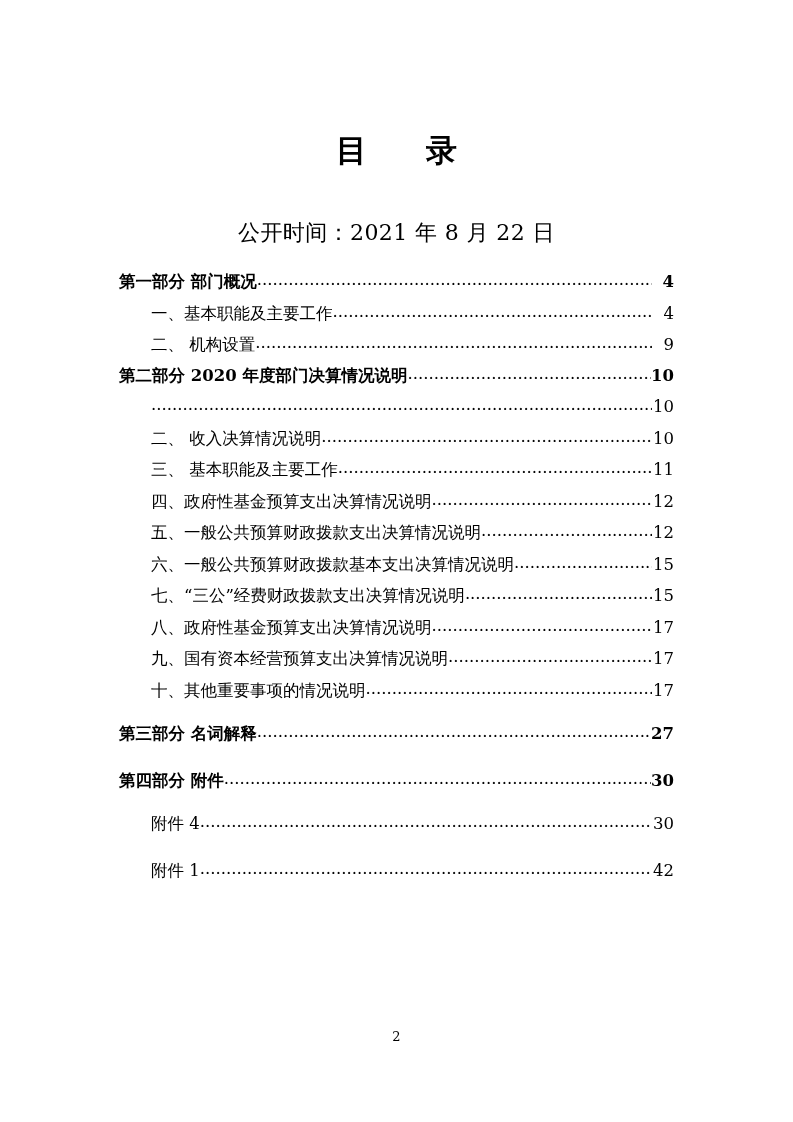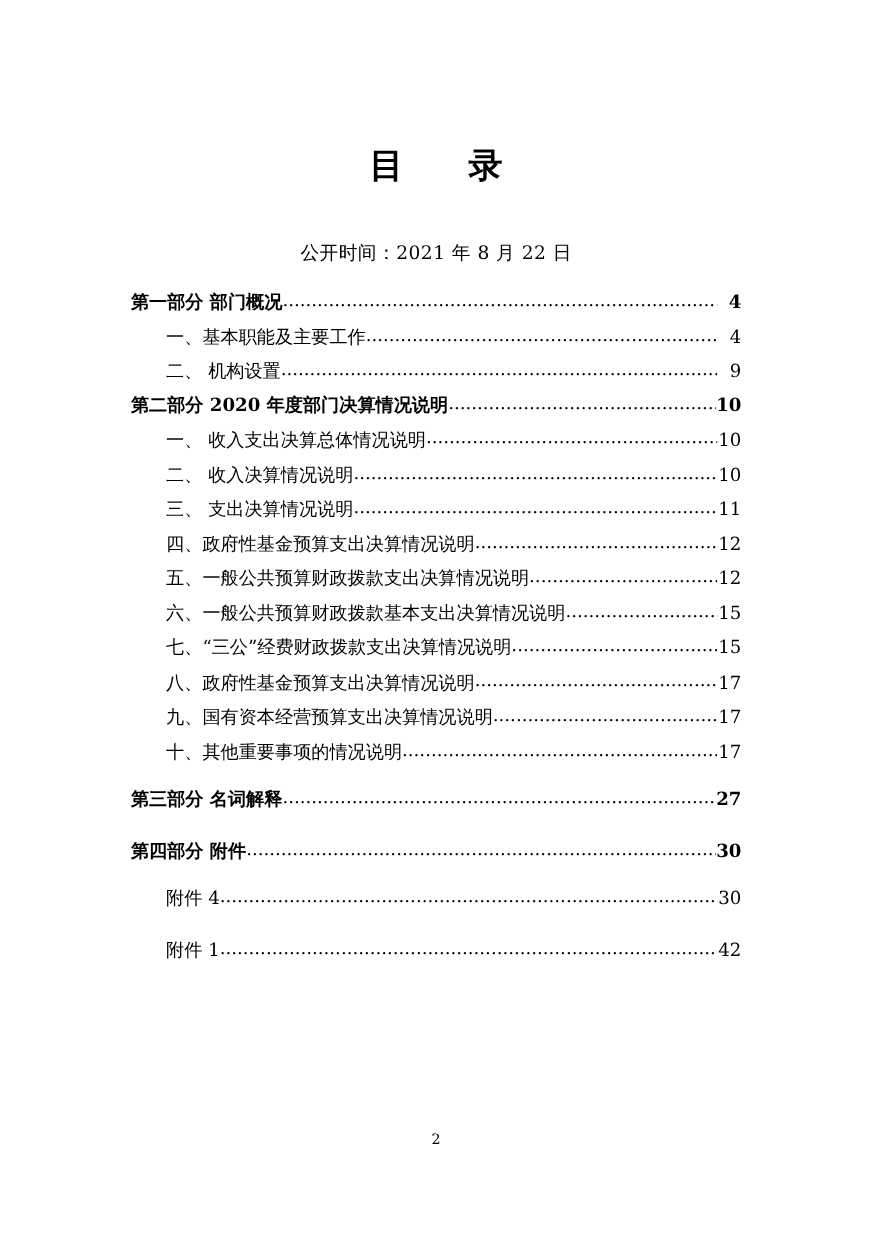--- a/index.html
+++ b/index.html
@@ -25,21 +25,21 @@
     font-family: Liberation Serif, serif;
     font-weight: bold;
     font-size: 31px;
     letter-spacing: 14px;
     margin-top: 130px;
     margin-bottom: 0;
     padding-left: 14px;
   }
   .publish-line {
     text-align: center;
-    font-size: 17px;
+    font-size: 22px;
     margin-top: 46px;
     letter-spacing: 0.4px;
   }
   .toc {
     margin-top: 26px;
     padding-left: 119px;
     padding-right: 119px;
   }
   .toc-entry {
     display: flex;
@@ -116,33 +116,32 @@
       <span class="page-num">9</span>
     </div>
 
     <div class="toc-entry lvl-1">
       <span class="label">第二部分 2020 年度部门决算情况说明</span>
       <span class="dots">...........................................................................................................................</span>
       <span class="page-num">10</span>
     </div>
 
     <div class="toc-entry lvl-2">
-      <span class="label">一、 收入支出决算总体情况说明</span>
       <span class="dots">...........................................................................................................................</span>
       <span class="page-num">10</span>
     </div>
 
     <div class="toc-entry lvl-2">
       <span class="label">二、 收入决算情况说明</span>
       <span class="dots">...........................................................................................................................</span>
       <span class="page-num">10</span>
     </div>
 
     <div class="toc-entry lvl-2">
-      <span class="label">三、 支出决算情况说明</span>
+      <span class="label">三、 基本职能及主要工作</span>
       <span class="dots">...........................................................................................................................</span>
       <span class="page-num">11</span>
     </div>
 
     <div class="toc-entry lvl-2">
       <span class="label">四、政府性基金预算支出决算情况说明</span>
       <span class="dots">...........................................................................................................................</span>
       <span class="page-num">12</span>
     </div>
 

